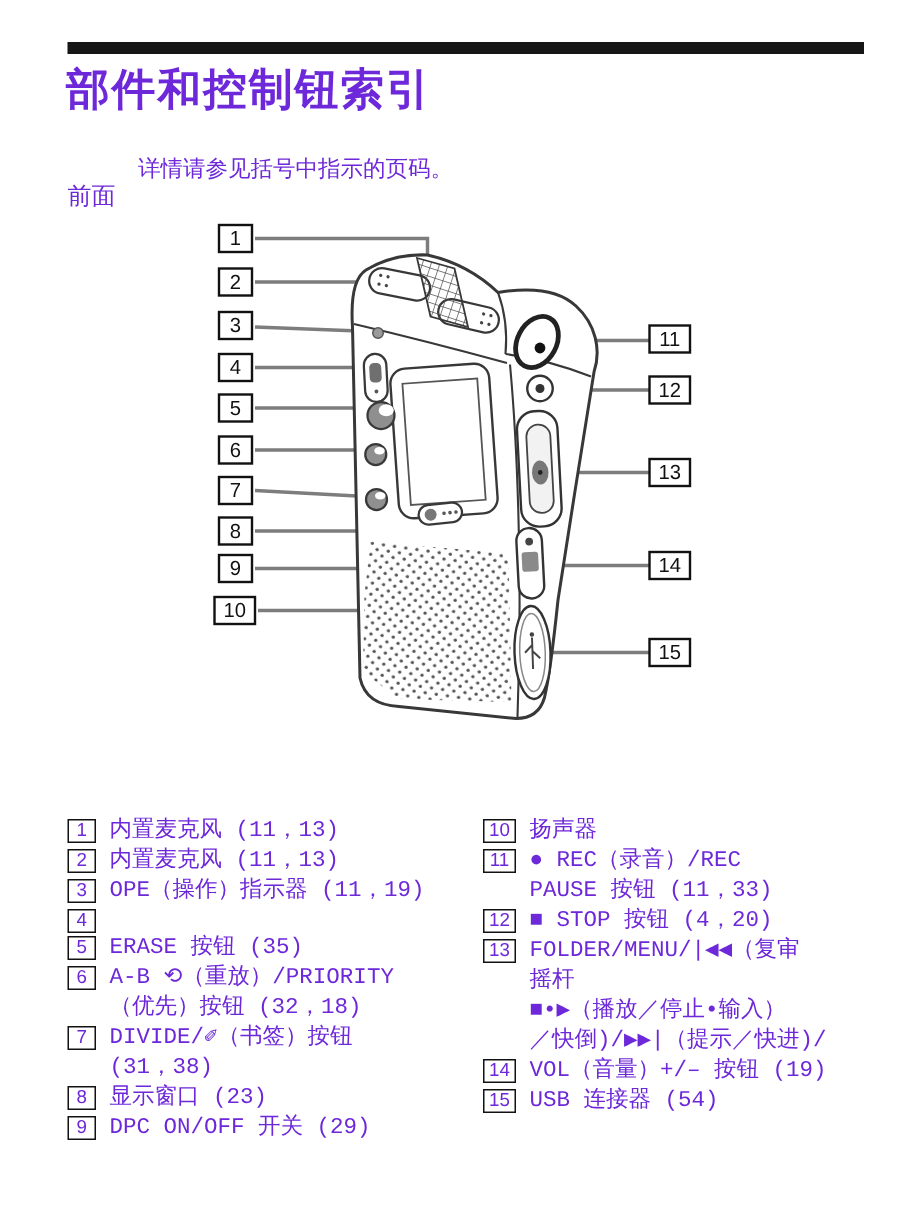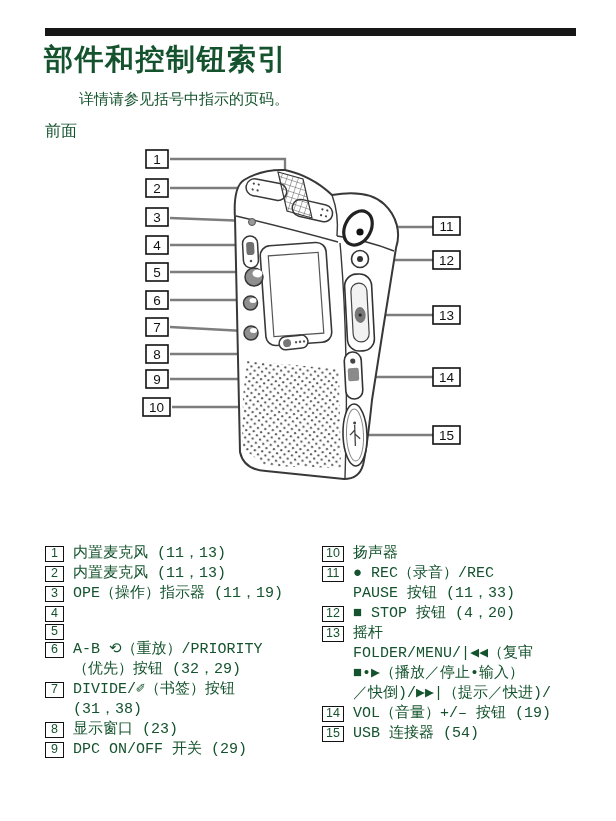--- a/index.html
+++ b/index.html
@@ -1,21 +1,21 @@
 <!DOCTYPE html>
 <html><head>
 <meta charset="utf-8">
 <style>
   html,body{margin:0;padding:0;background:#fff;}
   .page{position:relative;width:616px;height:821px;background:#ffffff;overflow:hidden;
-        font-family:"Liberation Serif","DejaVu Serif",serif;color:#14532d;}
+        font-family:"Liberation Serif","DejaVu Serif",serif;color:#6d28d9;}
   .rule{position:absolute;left:45px;top:28px;width:531px;height:8px;background:#161616;}
   .title{position:absolute;left:44px;top:40px;margin:0;font-size:29px;font-weight:600;
          letter-spacing:1.5px;white-space:nowrap;}
-  .subtitle{position:absolute;left:76px;top:87px;margin:3px;font-size:15px;}
+  .subtitle{position:absolute;left:76px;top:87px;margin:16px;font-size:15px;}
   .section{position:absolute;left:45px;top:121px;font-size:16px;font-weight:400;}
   .diagram{position:absolute;left:140px;top:148px;width:330px;height:352px;}
   .legend{position:absolute;top:544px;font-size:15px;line-height:20px;}
   .col-left{left:45px;width:278px;}
   .col-right{left:322px;width:284px;}
   .li{display:flex;align-items:flex-start;}
   .badge{flex:none;box-sizing:border-box;min-width:19px;height:16px;margin:2px 9px 0 0;
          border:1.5px solid #111;background:#fff;
          font-family:"Liberation Sans",sans-serif;font-size:12.5px;line-height:13px;
          text-align:center;padding:0 2px;}
@@ -216,26 +216,29 @@
         <div>OPE（操作）指示器 (11，19)</div>
       </div>
     </div>
     <div class="li">
       <span class="badge">4</span>
       <div class="lt">
       </div>
     </div>
     <div class="li">
       <span class="badge">5</span>
+      <div class="lt">
+        <div>ERASE 按钮 (35)</div>
+      </div>
     </div>
     <div class="li">
       <span class="badge">6</span>
       <div class="lt">
         <div>A-B ⟲（重放）/PRIORITY</div>
-        <div>（优先）按钮 (32，29)</div>
+        <div>（优先）按钮 (32，18)</div>
       </div>
     </div>
     <div class="li">
       <span class="badge">7</span>
       <div class="lt">
         <div>DIVIDE/✐（书签）按钮</div>
         <div>(31，38)</div>
       </div>
     </div>
     <div class="li">
@@ -268,22 +271,22 @@
     </div>
     <div class="li">
       <span class="badge">12</span>
       <div class="lt">
         <div>■ STOP 按钮 (4，20)</div>
       </div>
     </div>
     <div class="li">
       <span class="badge">13</span>
       <div class="lt">
+        <div>FOLDER/MENU/|◀◀（复审</div>
         <div>摇杆</div>
-        <div>FOLDER/MENU/|◀◀（复审</div>
         <div>■•▶（播放／停止•输入）</div>
         <div>／快倒)/▶▶|（提示／快进)/</div>
       </div>
     </div>
     <div class="li">
       <span class="badge">14</span>
       <div class="lt">
         <div>VOL（音量）+/– 按钮 (19)</div>
       </div>
     </div>

